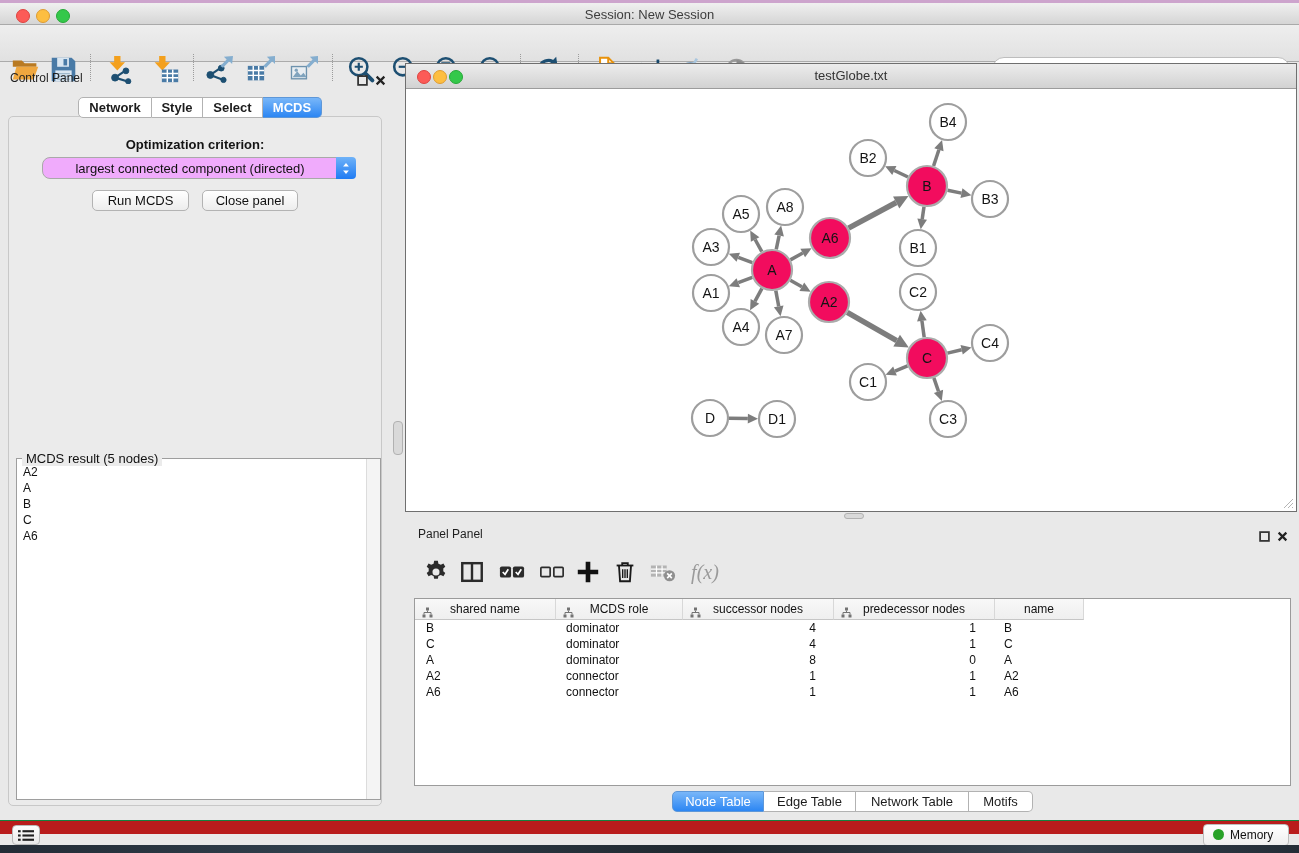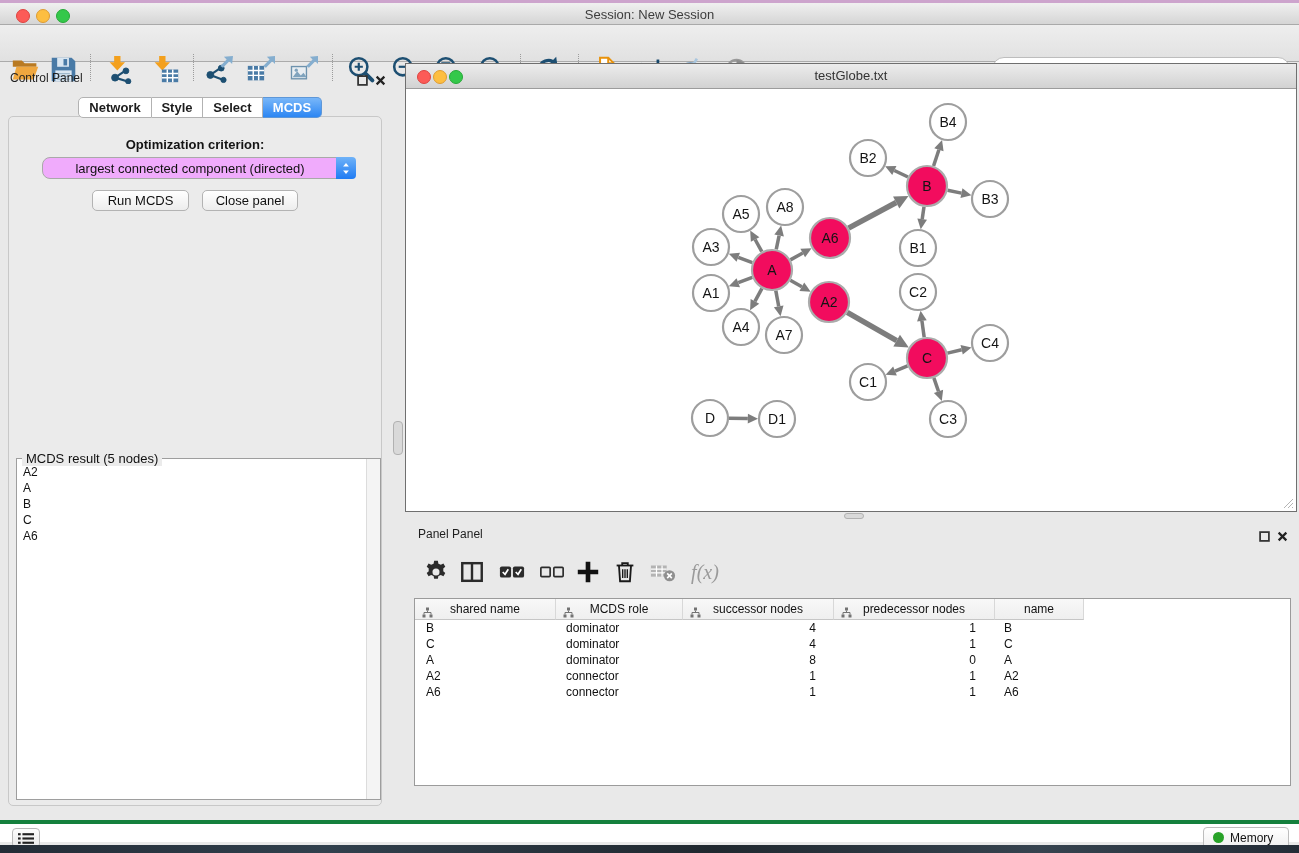--- a/index.html
+++ b/index.html
@@ -66,21 +66,21 @@
   .fx{font-family:"Liberation Serif",serif;font-style:italic;font-size:20px;color:#9a9a9a;}
   .datatable{left:414px;top:598px;width:877px;height:188px;background:#fff;border:1px solid #9b9b9b;overflow:hidden;}
   .thead{position:absolute;left:0;top:0;display:flex;height:21px;}
   .th{position:relative;background:linear-gradient(#f8f8f8,#efefef);border-right:1px solid #d8d8d8;
     border-bottom:1px solid #c6c6c6;font-size:12px;color:#111;text-align:center;line-height:20px;cursor:pointer;}
   .th .sorticon{position:absolute;left:7px;top:5px;width:11px;height:11px;}
   .tbody{position:absolute;left:0;top:21px;right:0;}
   .tr{display:flex;height:16px;line-height:16px;font-size:12px;color:#111;cursor:pointer;}
   .td{box-sizing:border-box;white-space:nowrap;overflow:hidden;}
   
-  .statusbar{left:0;top:820px;width:1299px;height:22px;background:#ffffff;border-top:4px solid #15803d;}
+  .statusbar{left:0;top:820px;width:1299px;height:14px;background:#b91c1c;border-top:1px solid #15803d;}
   .sq-btn{position:absolute;left:12px;top:4px;width:26px;height:18px;background:linear-gradient(#fdfdfd,#e9e9e9);
     border:1px solid #b9b9b9;border-radius:4px;display:flex;align-items:center;justify-content:center;cursor:pointer;}
   .mem-btn{position:absolute;right:10px;top:3px;width:84px;height:20px;background:linear-gradient(#ffffff,#efefef);
     border:1px solid #bdbdbd;border-radius:4px;cursor:pointer;}
   .mem-dot{position:absolute;left:9px;top:4px;width:11px;height:11px;border-radius:50%;background:#28a228;}
   .mem-label{position:absolute;left:26px;top:3px;font-size:12px;color:#111;}
   .desktop-bottom{left:0;top:845px;width:1299px;height:8px;
     background:linear-gradient(90deg,#232c36,#31404d 25%,#20282f 55%,#36434f 80%,#242d37);}
 </style>
 </head>
@@ -584,20 +584,26 @@
         <div class="tr">
           <div class="td" style="width: 140px; text-align: left; padding-left: 11px; padding-right: 0px;">A6</div>
           <div class="td" style="width: 126px; text-align: left; padding-left: 11px; padding-right: 0px;">connector</div>
           <div class="td" style="width: 150px; text-align: right; padding-left: 0px; padding-right: 15px;">1</div>
           <div class="td" style="width: 160px; text-align: right; padding-left: 0px; padding-right: 15px;">1</div>
           <div class="td" style="width: 88px; text-align: left; padding-left: 13px; padding-right: 0px;">A6</div>
         </div>
       </div>
   </div>
 
+  <div class="seg" style="left:672px;top:791px;" id="table-tabs">
+      <div class="tab active" style="width: 92px;">Node Table</div>
+      <div class="tab" style="width: 92px;">Edge Table</div>
+      <div class="tab" style="width: 113px;">Network Table</div>
+      <div class="tab" style="width: 64px;">Motifs</div>
+    </div>
 
   <div class="abs statusbar">
     <div class="sq-btn">
       <svg viewBox="0 0 18 14" width="16" height="13">
           <g fill="#222">
             <rect x="0" y="1" width="3" height="2.4"></rect>
             <rect x="5" y="1" width="13" height="2.4"></rect>
             <rect x="0" y="5.8" width="3" height="2.4"></rect>
             <rect x="5" y="5.8" width="13" height="2.4"></rect>
             <rect x="0" y="10.6" width="3" height="2.4"></rect>

